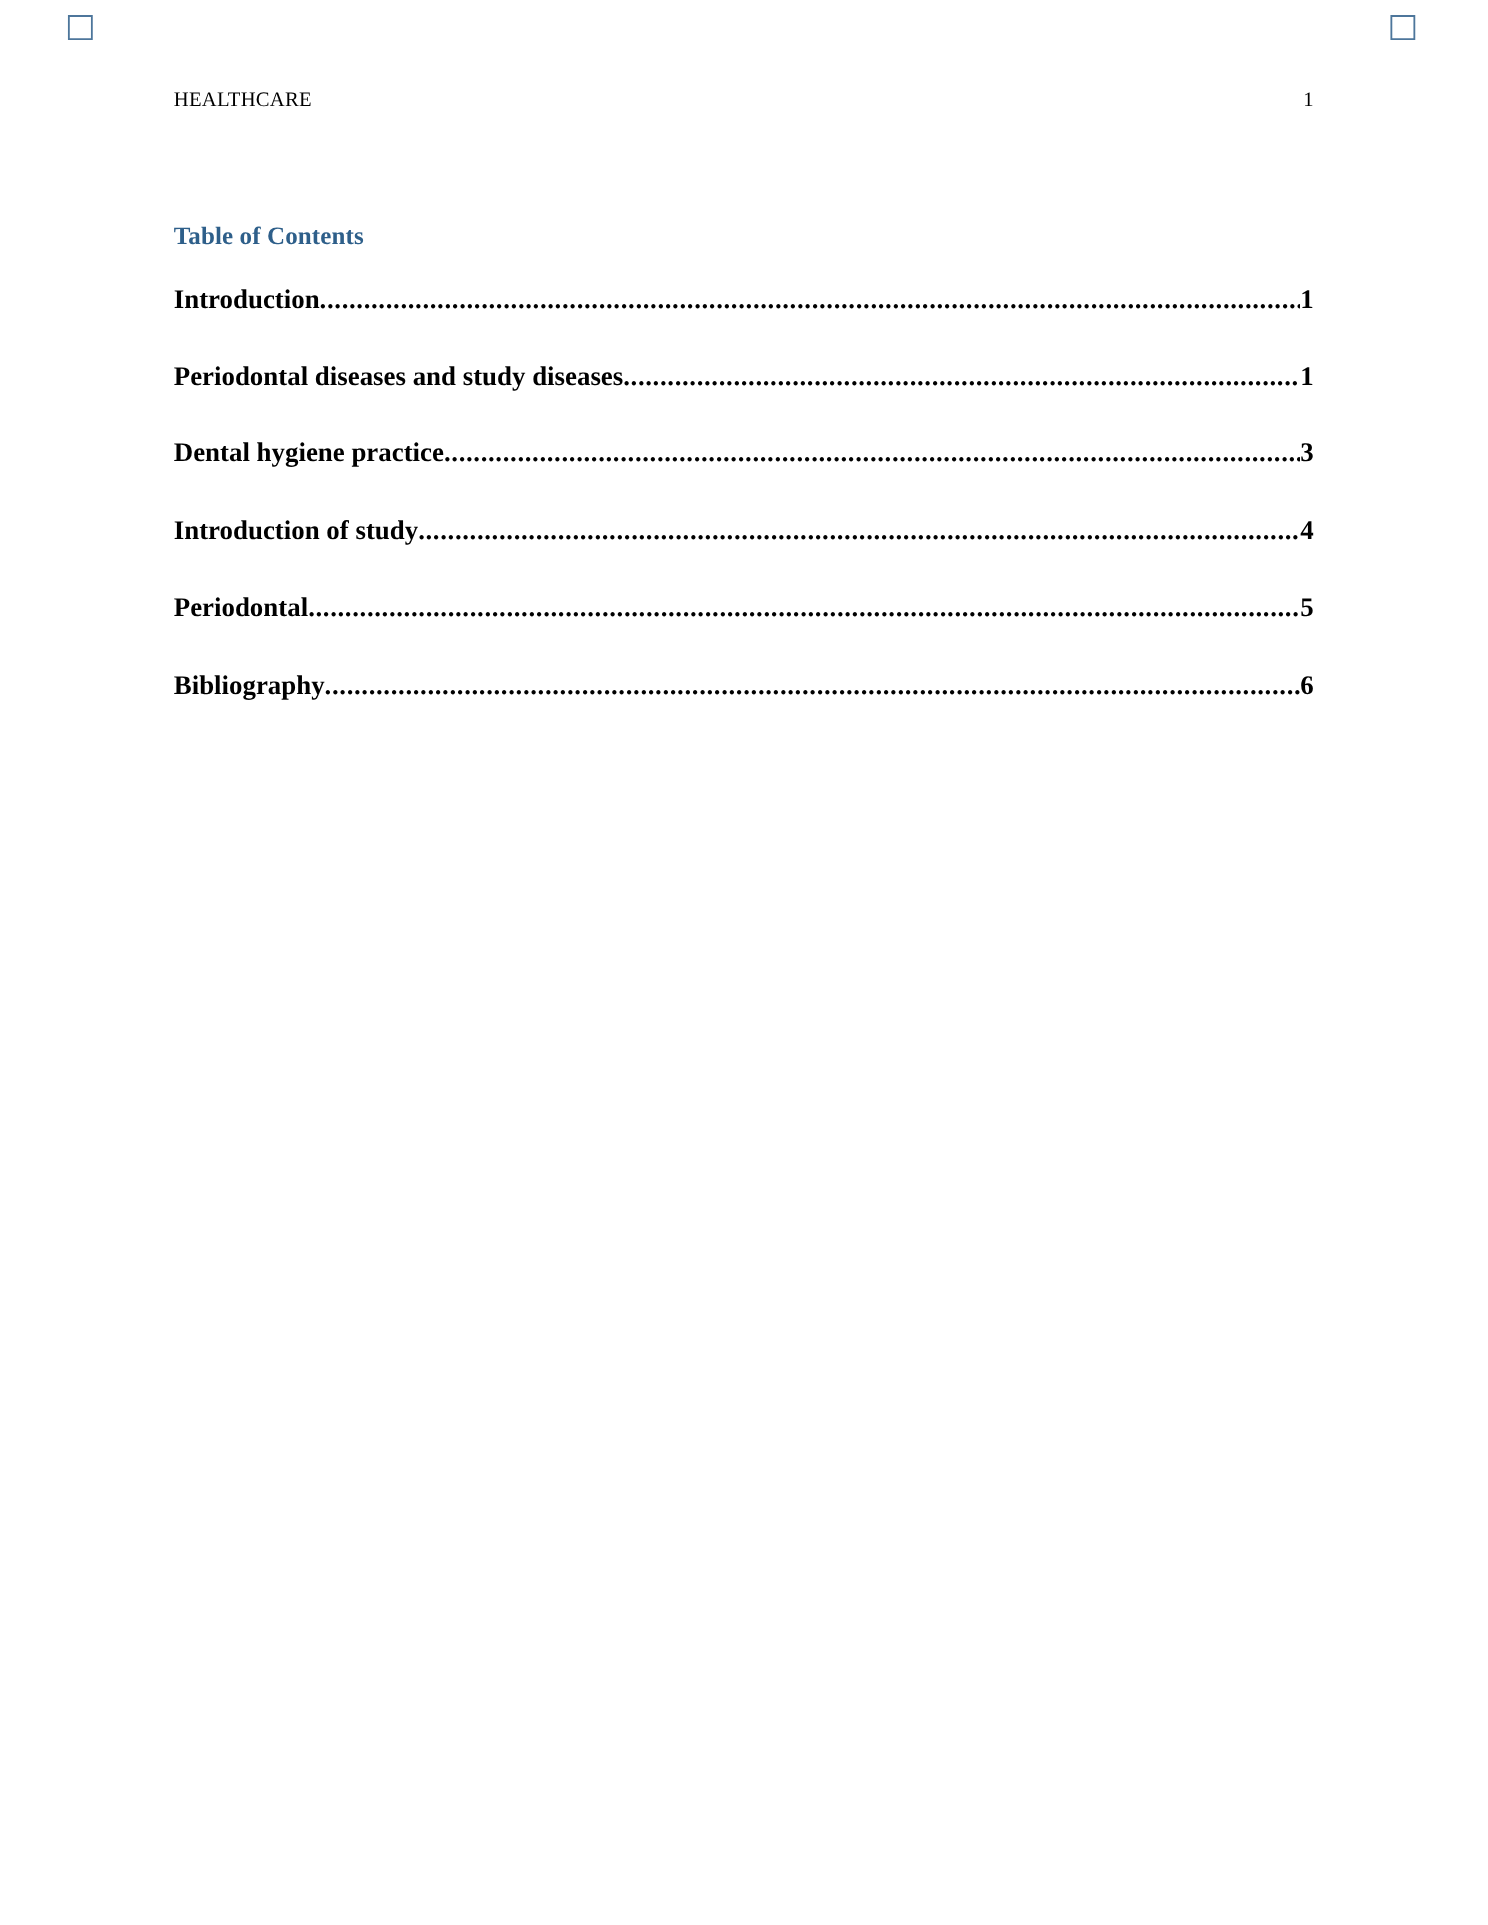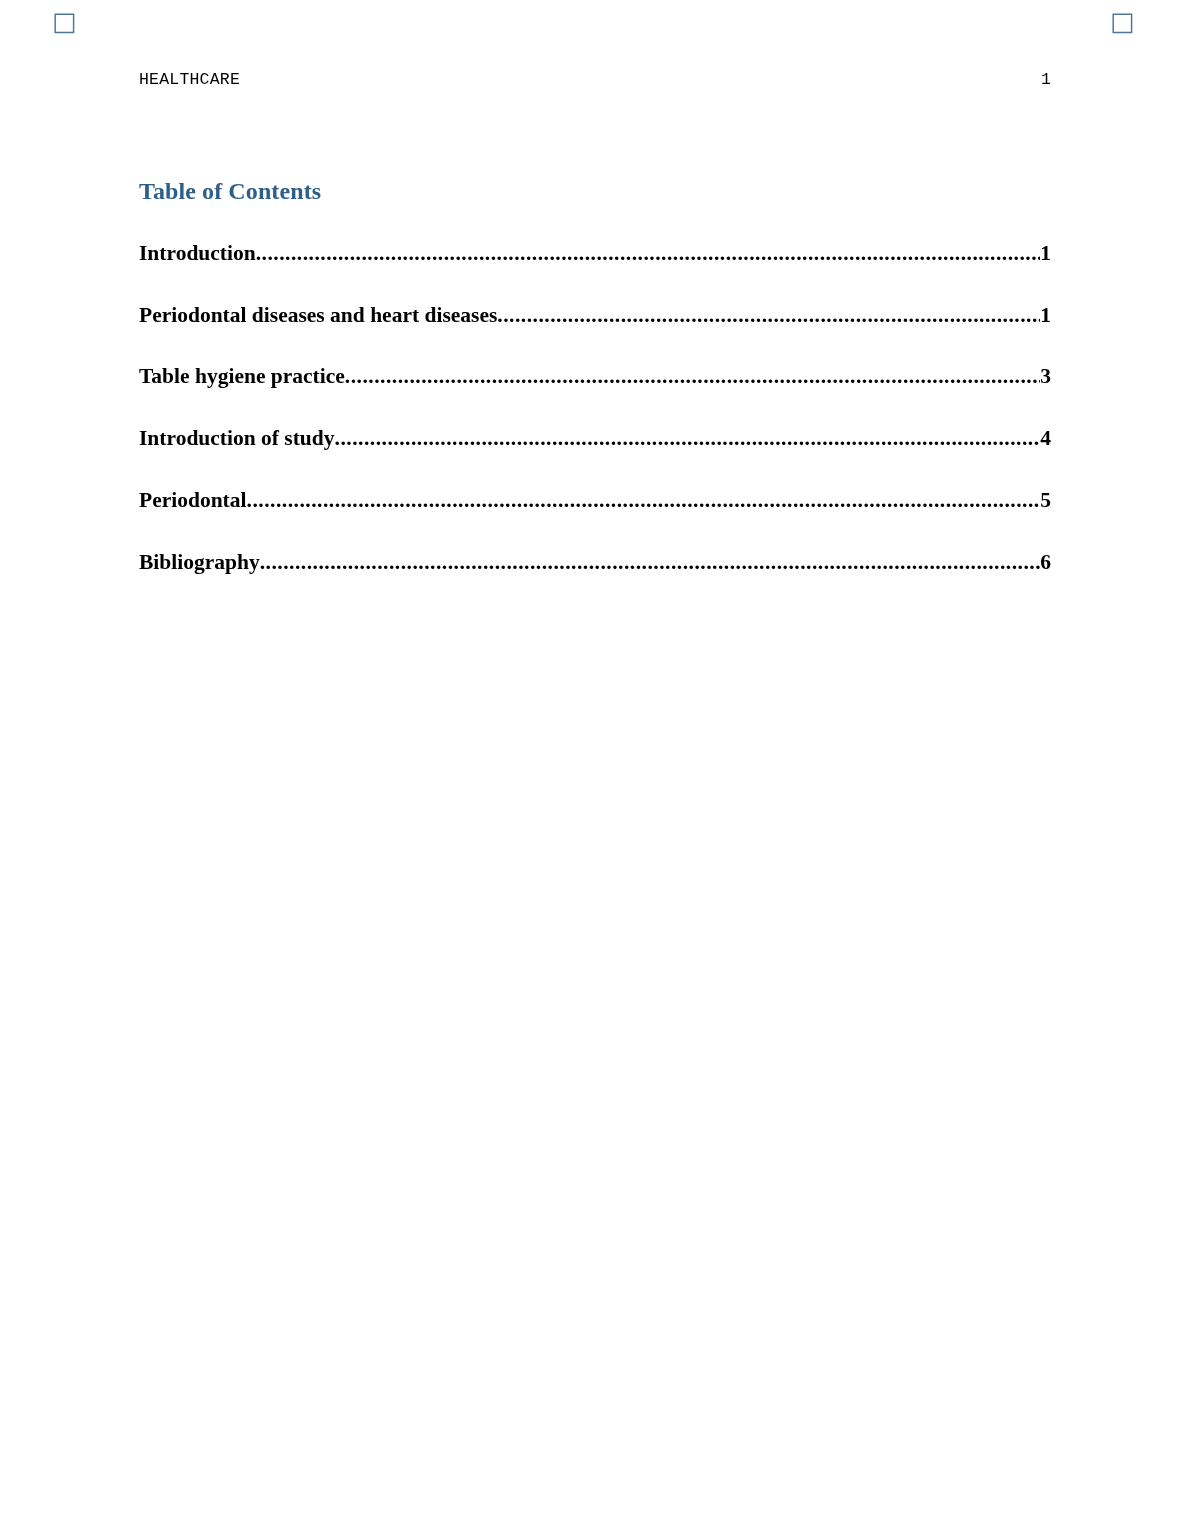--- a/index.html
+++ b/index.html
@@ -30,40 +30,40 @@
 
   
   .doc-header {
     position: absolute;
     left: 139px;
     top: 70px;
     width: 912px;
     display: flex;
     justify-content: space-between;
     align-items: baseline;
-    font-family: Liberation Mono, monospace;
+    font-family: Liberation Serif, serif;
     font-size: 16.5px;
     color: #000000;
     letter-spacing: 0.2px;
   }
 
   
   .content {
     position: absolute;
     left: 139px;
     top: 178px;
     width: 912px;
   }
 
   .toc-title {
     font-family: "Liberation Serif", serif;
-    font-size: 24px;
+    font-size: 20px;
     font-weight: bold;
     color: #2e5f8a;
-    margin: 0 0 36px 0;
+    margin: 0 0 26px 0;
     letter-spacing: 0.1px;
   }
 
   .toc-list {
     margin: 0;
     padding: 0;
     list-style: none;
   }
 
   .toc-entry {
@@ -108,26 +108,26 @@
 
   <div class="content">
     <h1 class="toc-title">Table of Contents</h1>
     <ul class="toc-list">
         <li class="toc-entry">
           <span class="toc-label">Introduction</span>
           <span class="toc-leader">...................................................................................................................................................................................................................................................................</span>
           <span class="toc-page">1</span>
         </li>
         <li class="toc-entry">
-          <span class="toc-label">Periodontal diseases and heart diseases</span>
+          <span class="toc-label">Periodontal diseases and study diseases</span>
           <span class="toc-leader">...................................................................................................................................................................................................................................................................</span>
           <span class="toc-page">1</span>
         </li>
         <li class="toc-entry">
-          <span class="toc-label">Table hygiene practice</span>
+          <span class="toc-label">Dental hygiene practice</span>
           <span class="toc-leader">...................................................................................................................................................................................................................................................................</span>
           <span class="toc-page">3</span>
         </li>
         <li class="toc-entry">
           <span class="toc-label">Introduction of study</span>
           <span class="toc-leader">...................................................................................................................................................................................................................................................................</span>
           <span class="toc-page">4</span>
         </li>
         <li class="toc-entry">
           <span class="toc-label">Periodontal</span>

